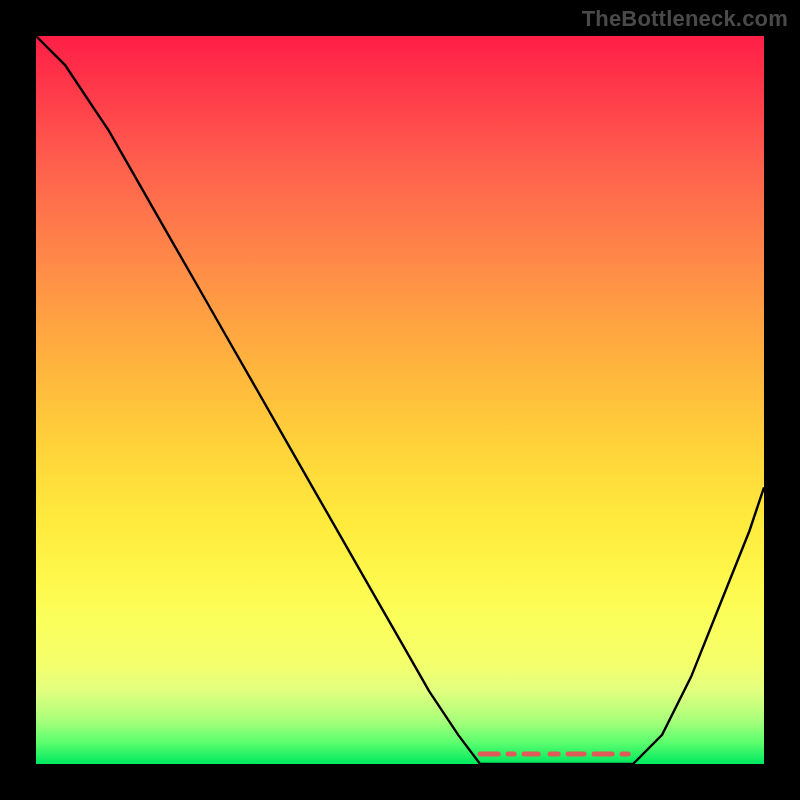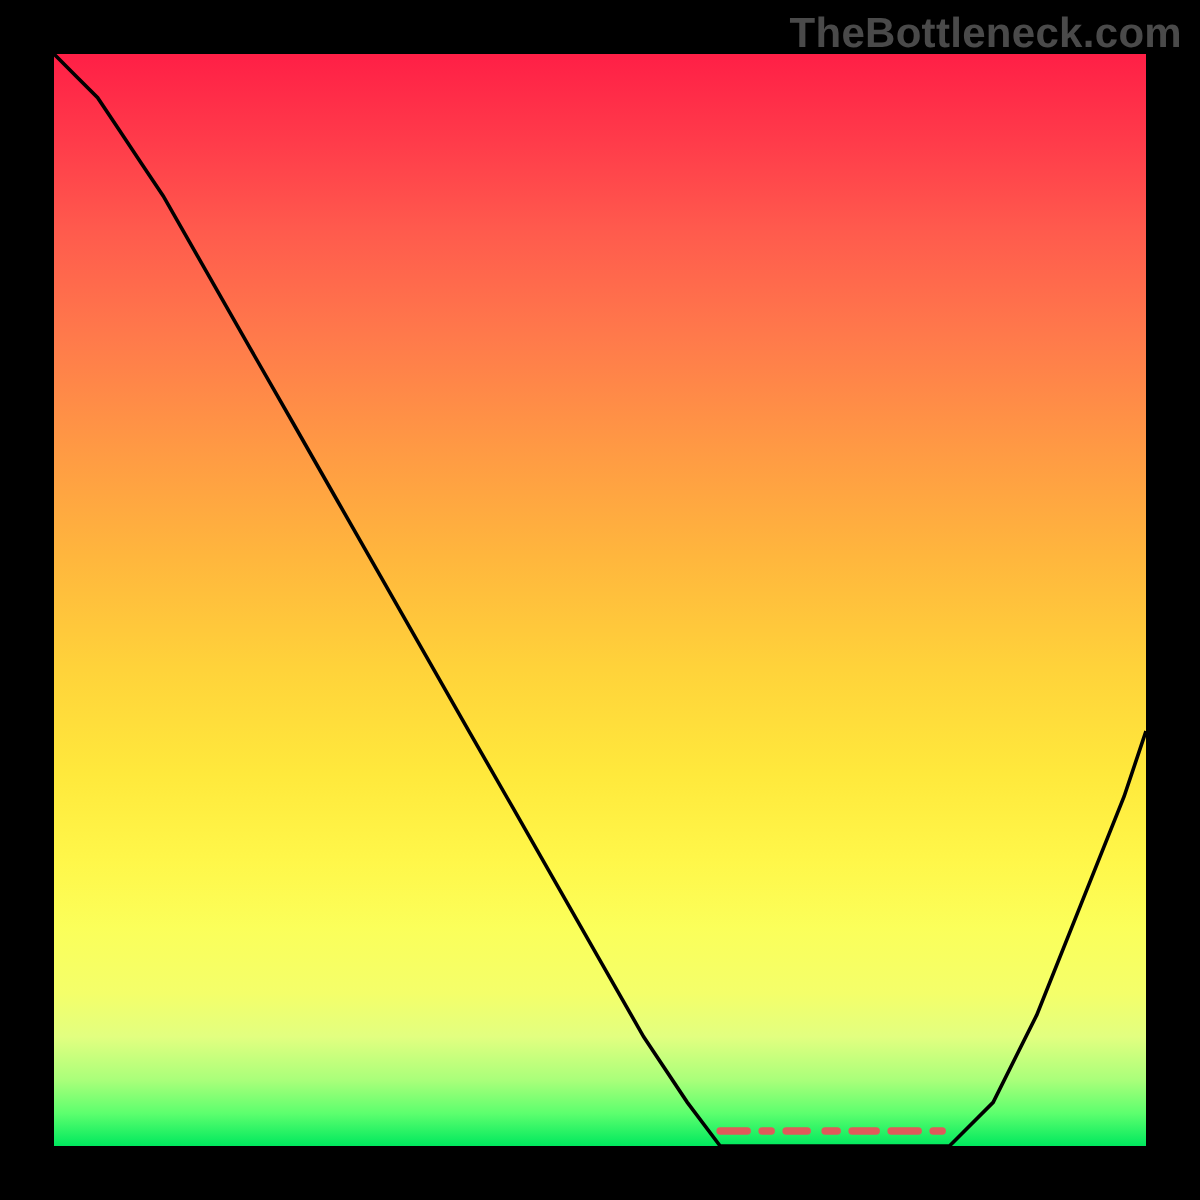--- a/index.html
+++ b/index.html
@@ -14,21 +14,21 @@
   .canvas {
     position: relative;
     width: 800px;
     height: 800px;
     background: #000;
   }
   .watermark {
     position: absolute;
     top: 6px;
     right: 12px;
-    font-size: 28px;
+    font-size: 22px;
     font-weight: 600;
     color: #4a4a4a;
     letter-spacing: 0.2px;
     z-index: 10;
     text-align: center;
   }
   .plot-area {
     position: absolute;
     left: 36px;
     top: 36px;

